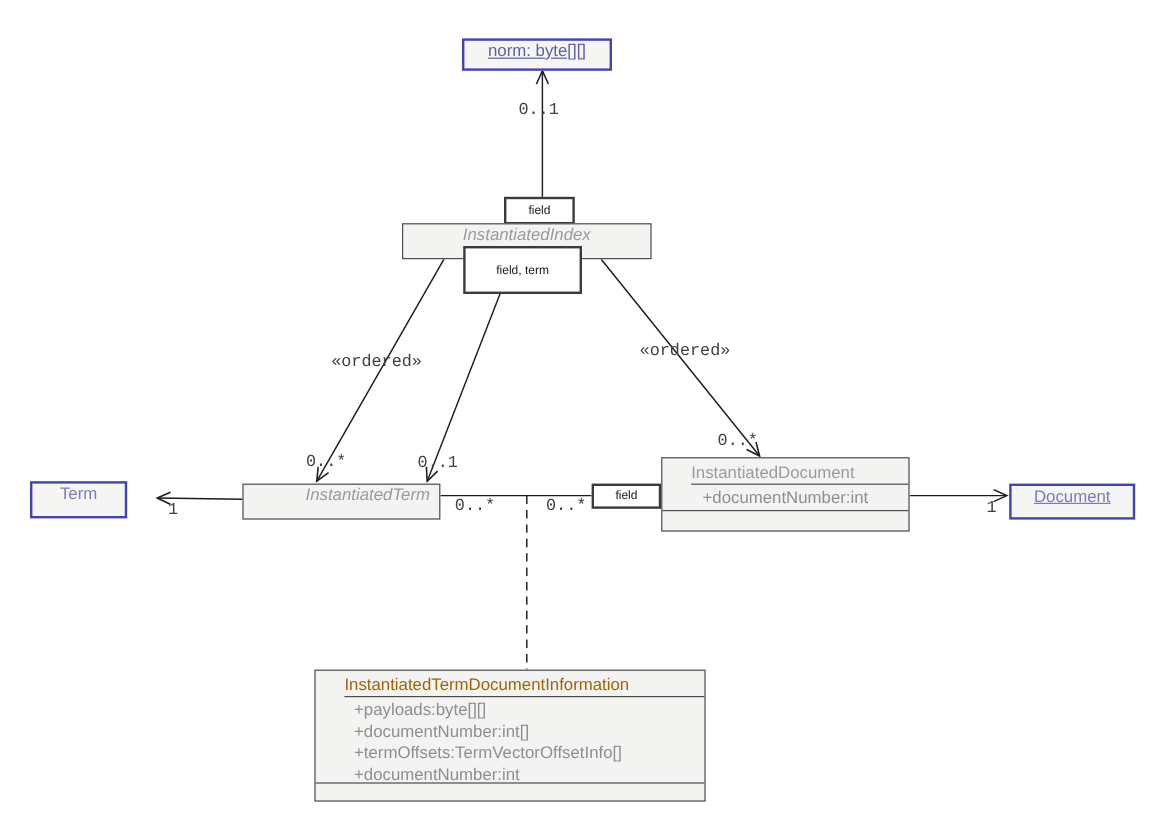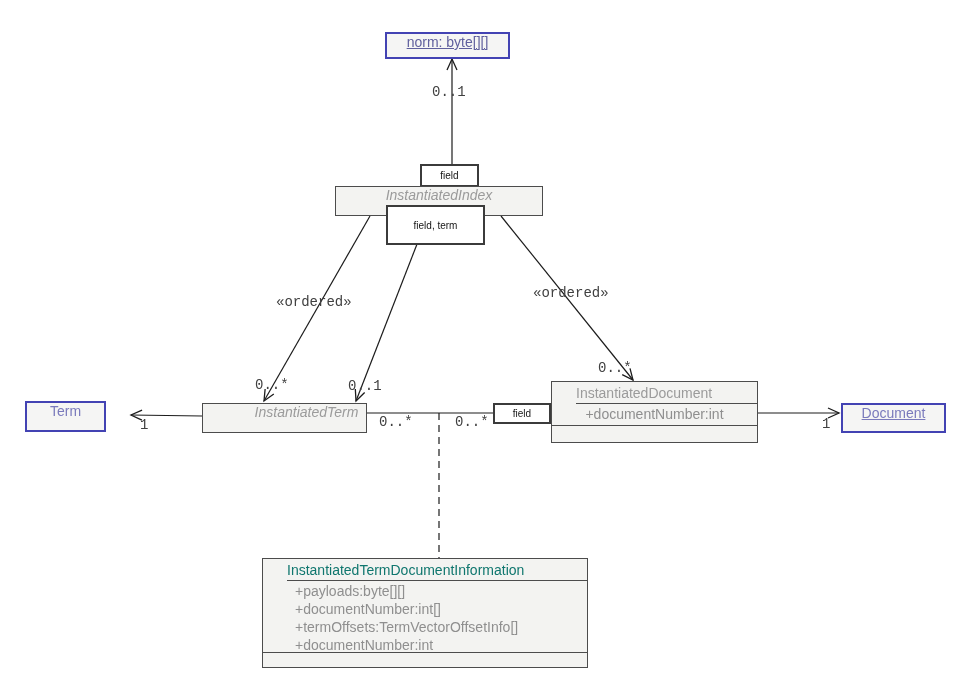--- a/index.html
+++ b/index.html
@@ -33,21 +33,21 @@
     margin-left:24px;
   }
   .c-attrs{box-sizing:border-box;border-bottom:1px solid #4c4c4c;padding:1px 4px;}
   .c-attr{height:18px;line-height:18px;text-align:left;white-space:nowrap;color:#8f8f8f;}
   .c-attr-single{
     box-sizing:border-box;height:22px;line-height:20px;text-align:center;padding:0 4px;
     border-bottom:1px solid #4c4c4c;white-space:nowrap;color:#8f8f8f;
   }
   .lbl{position:absolute;color:#404040;font-size:14px;white-space:nowrap;font-family:Liberation Mono, monospace;}
   .norm-link{color:#60609e;text-decoration:underline;}
-  .itdi-title-text{color:#0f766e;}
+  .itdi-title-text{color:#a16207;}
 </style>
 </head>
 <body>
 
 <div id="canvas">
 
   <svg id="wires" viewBox="0 0 967 693" xmlns="http://www.w3.org/2000/svg">
     <defs>
       <marker id="oa" markerUnits="userSpaceOnUse" markerWidth="18" markerHeight="16" refX="13" refY="6.5" orient="auto">
         <path d="M2,1.5 L13,6.5 L2,11.5" fill="none" stroke="#1c1c1c" stroke-width="1.3"></path>

